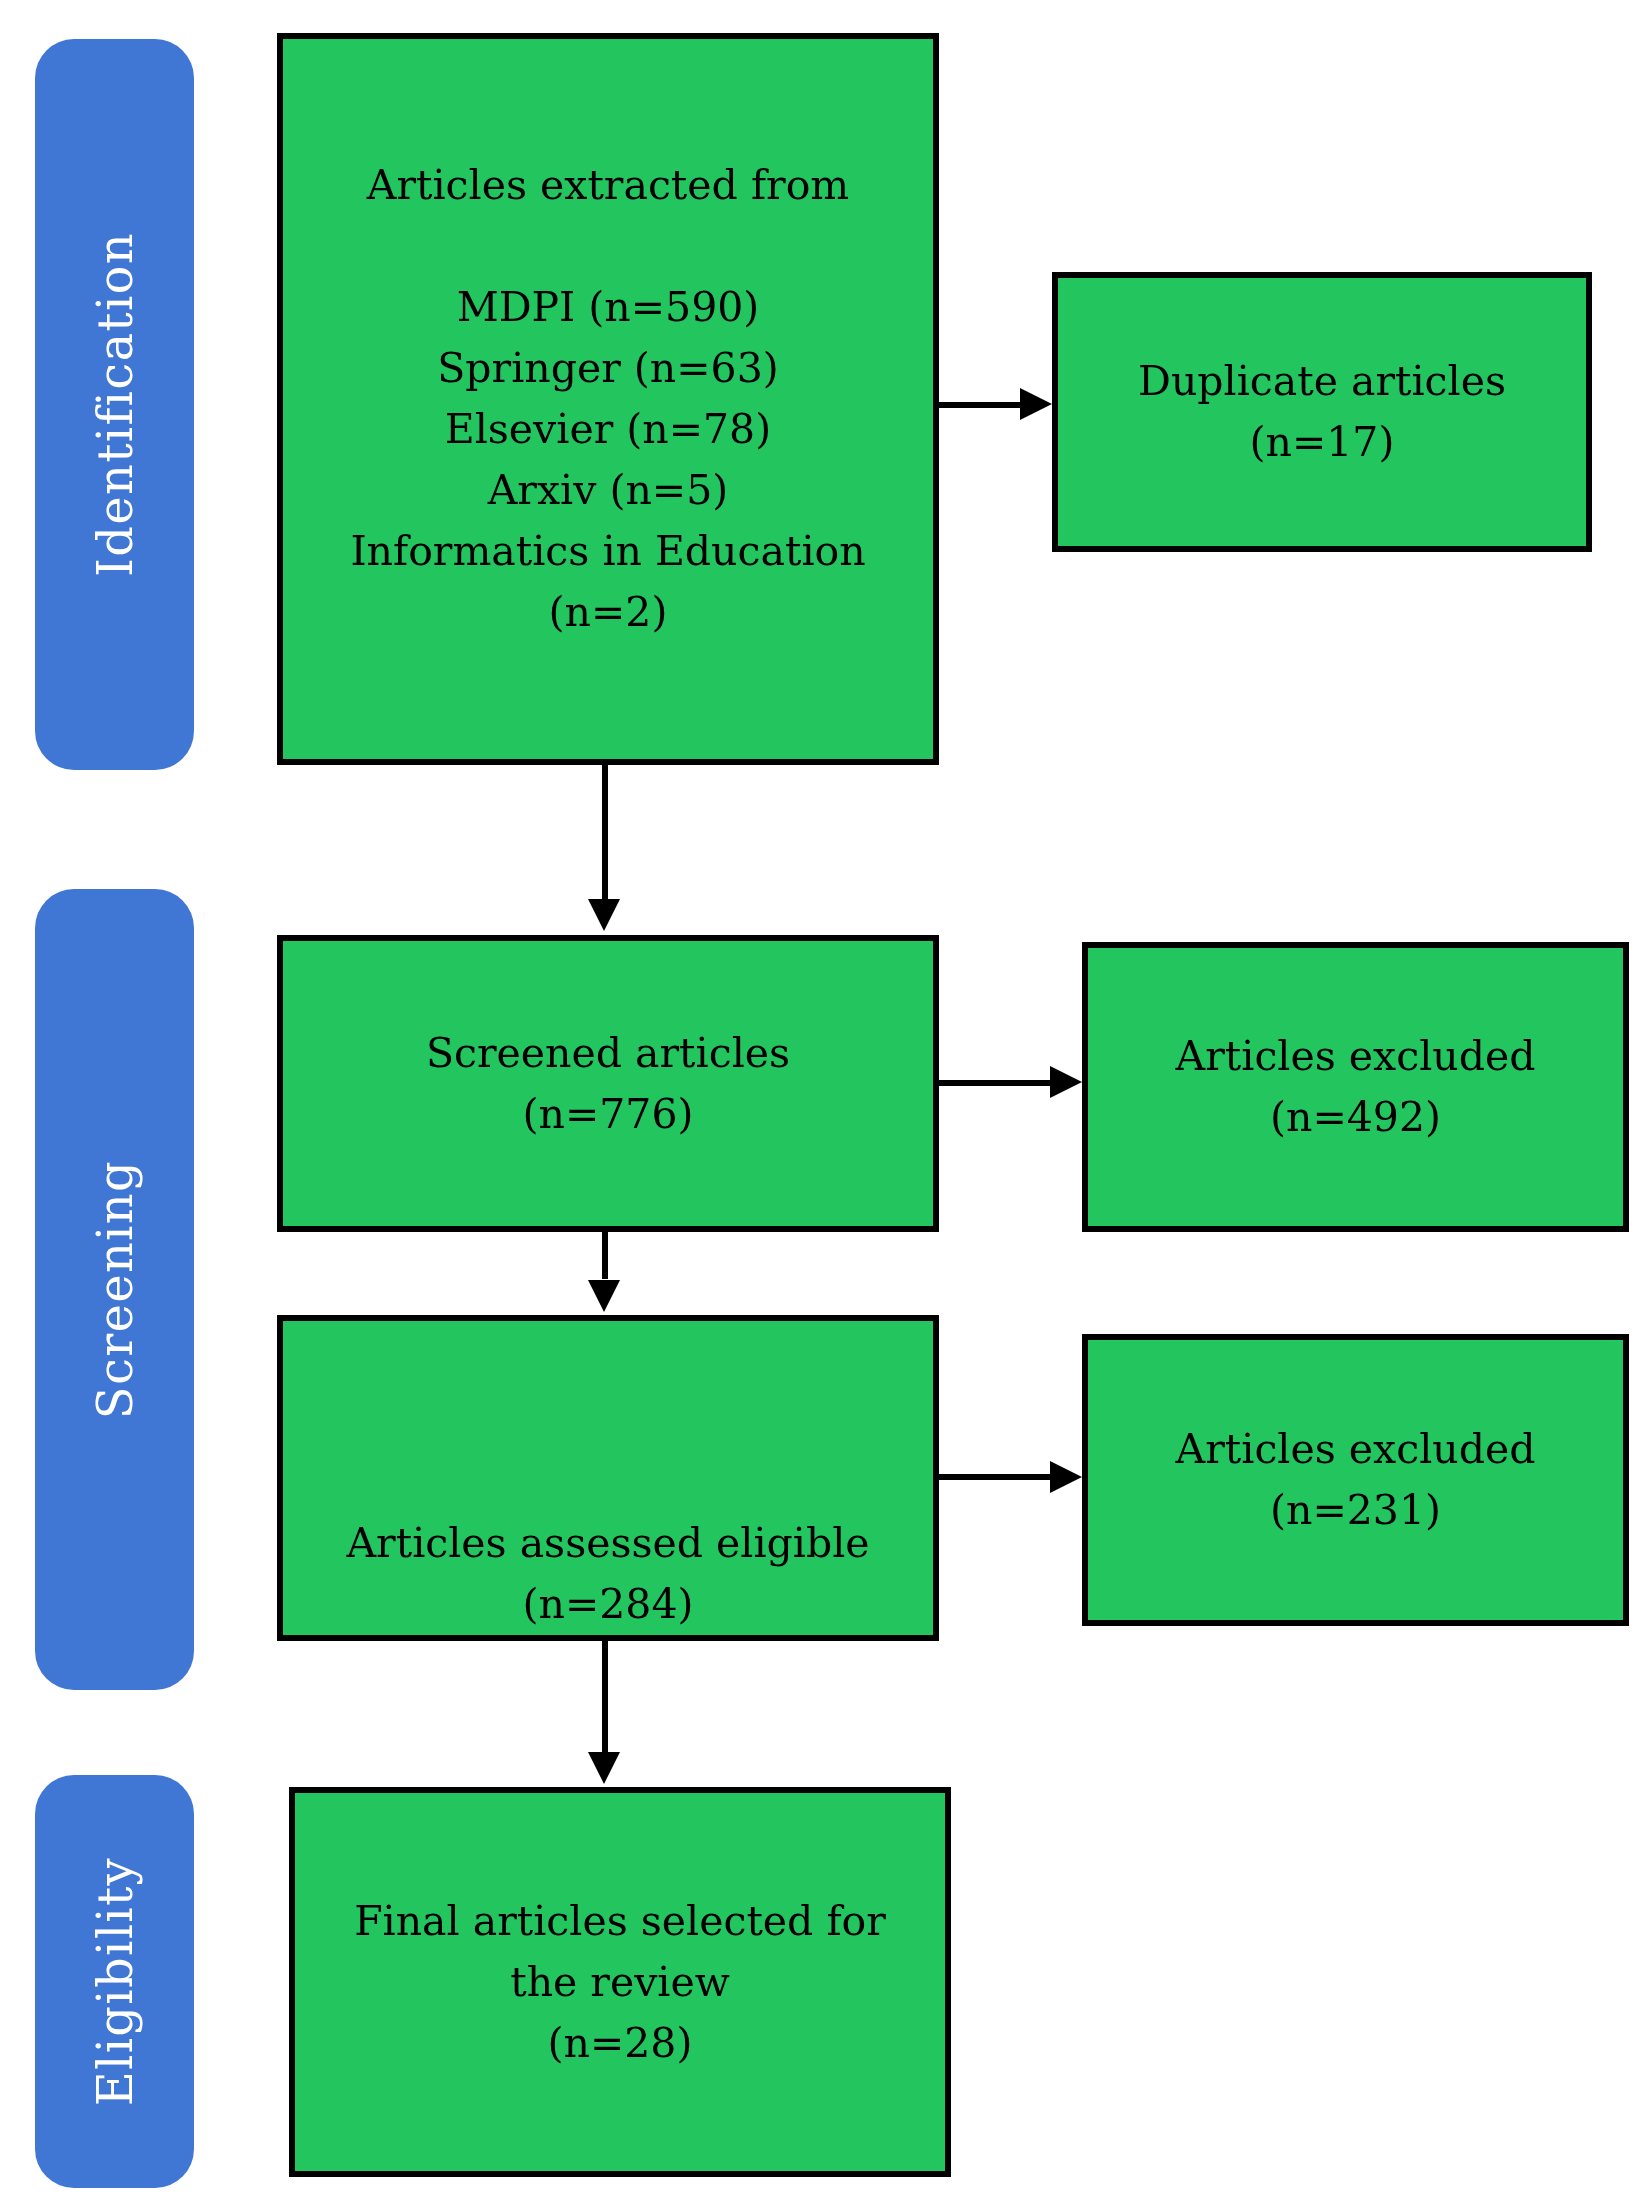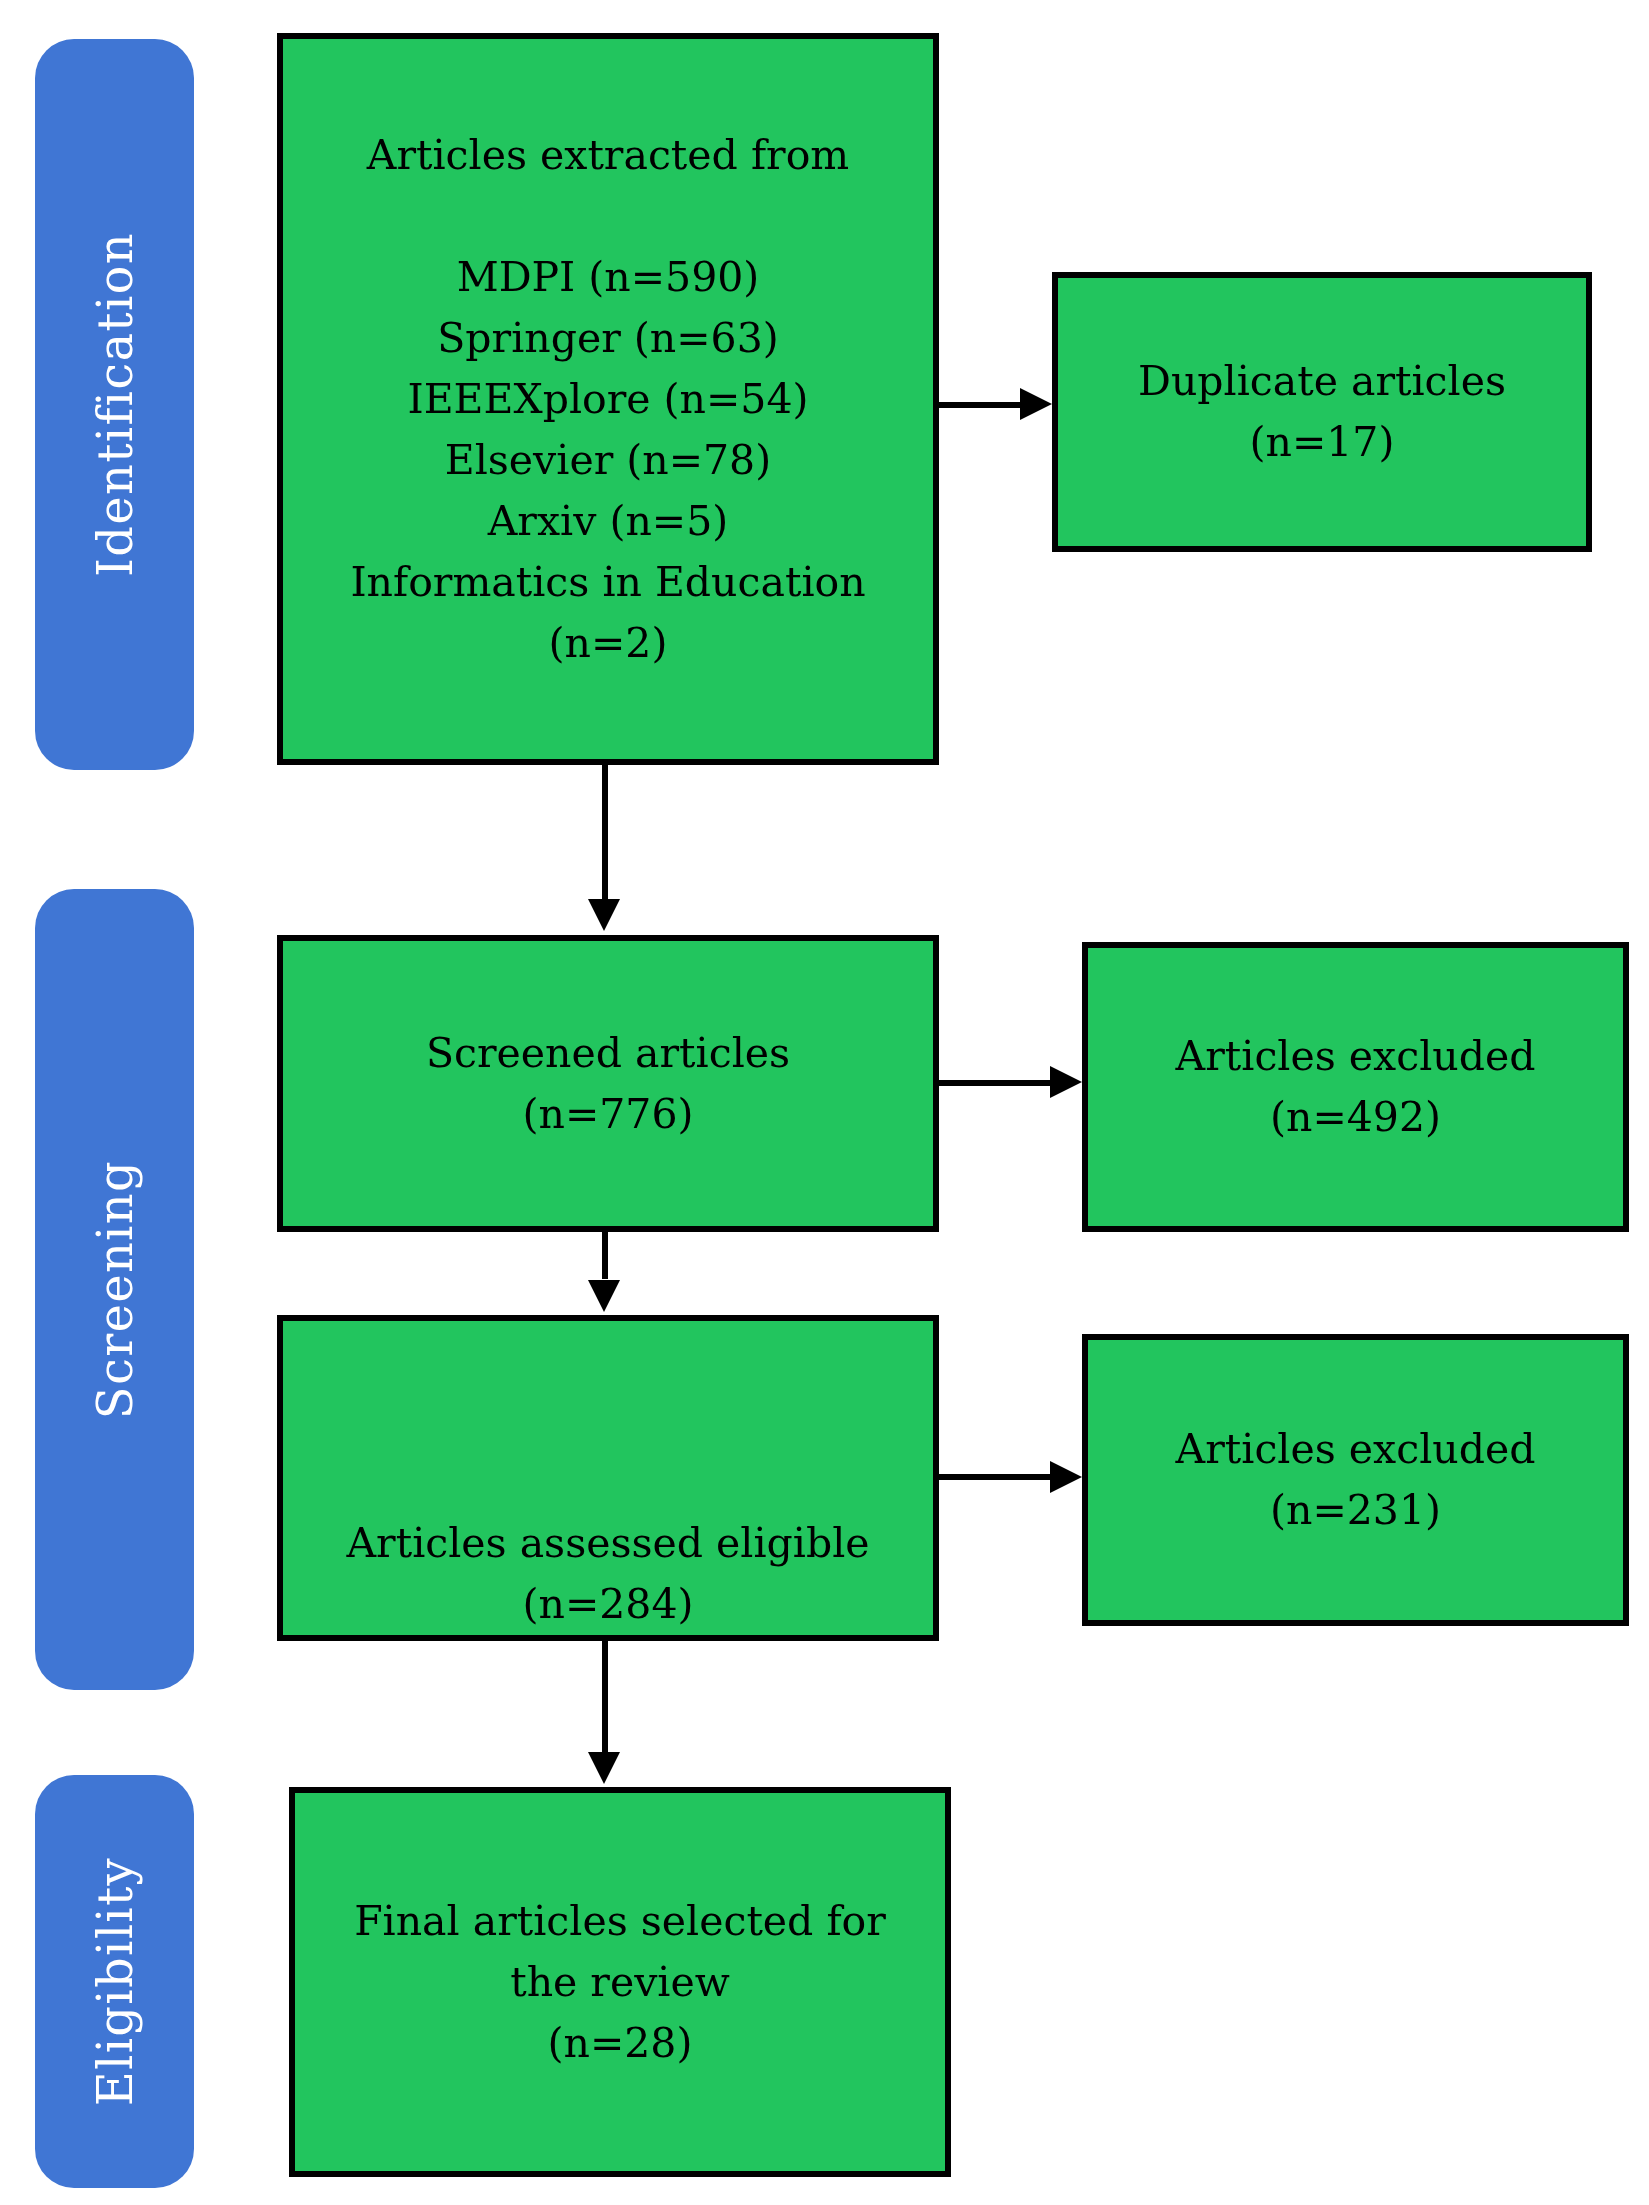--- a/index.html
+++ b/index.html
@@ -66,21 +66,20 @@
 
   <div class="stage" style="left: 35px; top: 1775px; width: 159px; height: 413px; background: rgb(64, 118, 212); color: rgb(255, 255, 255);">
     <span class="stage-label">Eligibility</span>
   </div>
 
   <div class="box" style="left:277px; top:33px; width:662px; height:732px;">
     <div class="line">Articles extracted from</div>
     <div class="line"></div>
     <div class="line">MDPI (n=590)</div>
     <div class="line">Springer (n=63)</div>
-    <div class="line">IEEEXplore (n=54)</div>
     <div class="line">Elsevier (n=78)</div>
     <div class="line">Arxiv (n=5)</div>
     <div class="line">Informatics in Education</div>
     <div class="line">(n=2)</div>
   </div>
 
   <div class="box" style="left:1052px; top:272px; width:540px; height:280px;">
     <div class="line">Duplicate articles</div>
     <div class="line">(n=17)</div>
   </div>

